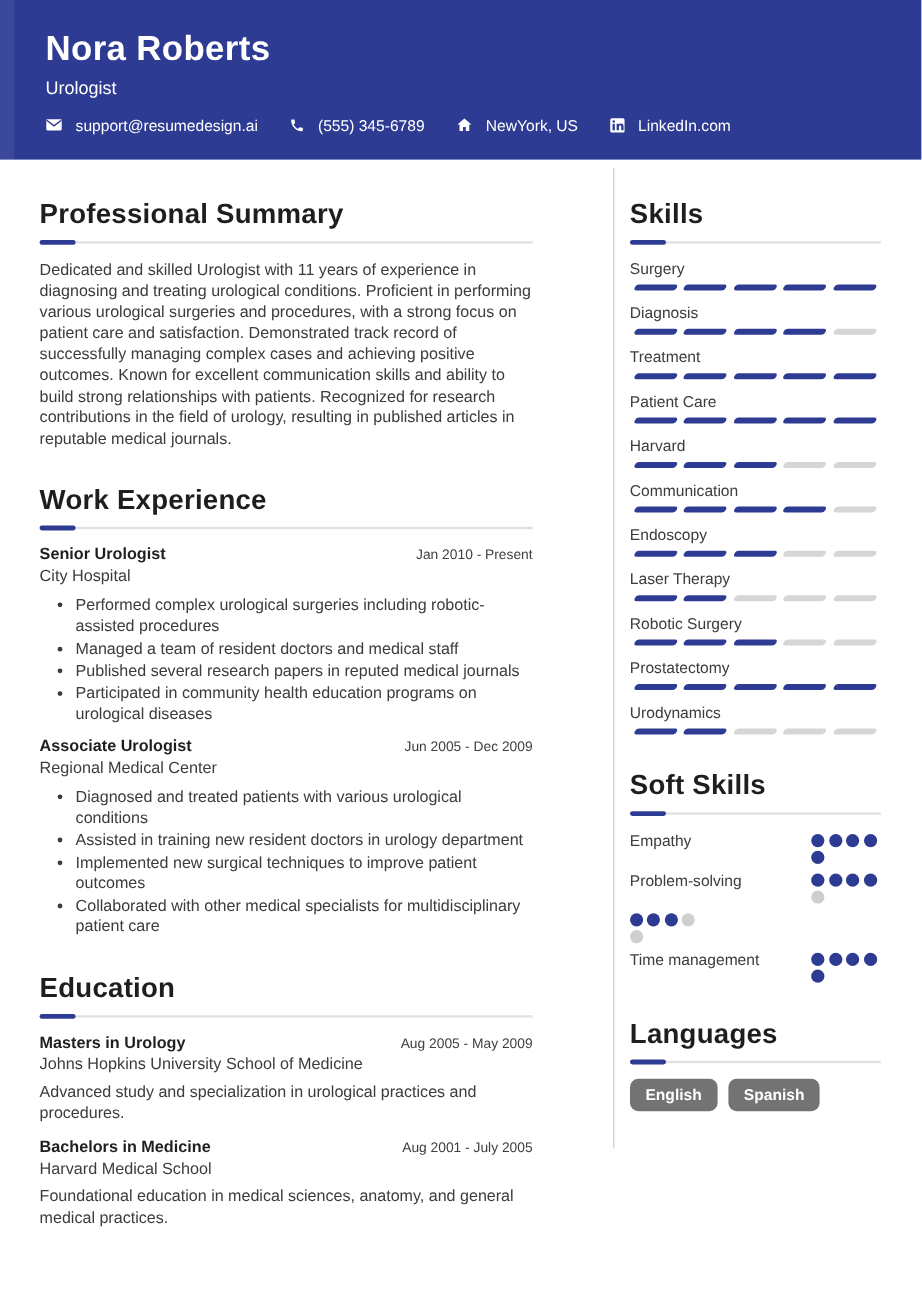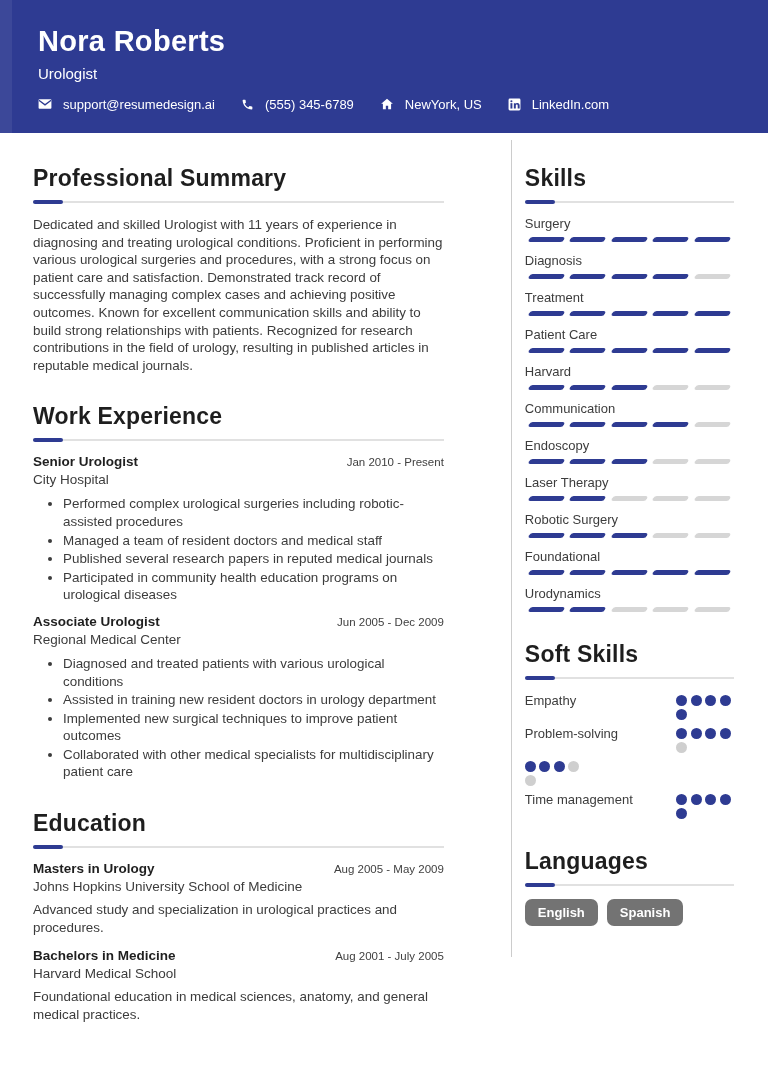--- a/index.html
+++ b/index.html
@@ -290,21 +290,21 @@
             <div class="skill-label">Robotic Surgery</div>
             <div class="bar">
               <span class="seg filled"></span>
               <span class="seg filled"></span>
               <span class="seg filled"></span>
               <span class="seg"></span>
               <span class="seg"></span>
             </div>
           </div>
           <div class="skill">
-            <div class="skill-label">Foundational</div>
+            <div class="skill-label">Prostatectomy</div>
             <div class="bar">
               <span class="seg filled"></span>
               <span class="seg filled"></span>
               <span class="seg filled"></span>
               <span class="seg filled"></span>
               <span class="seg filled"></span>
             </div>
           </div>
           <div class="skill">
             <div class="skill-label">Urodynamics</div>

